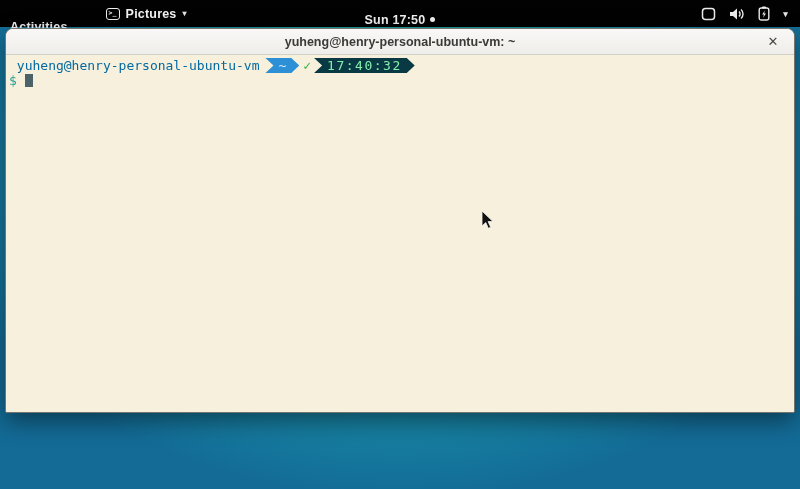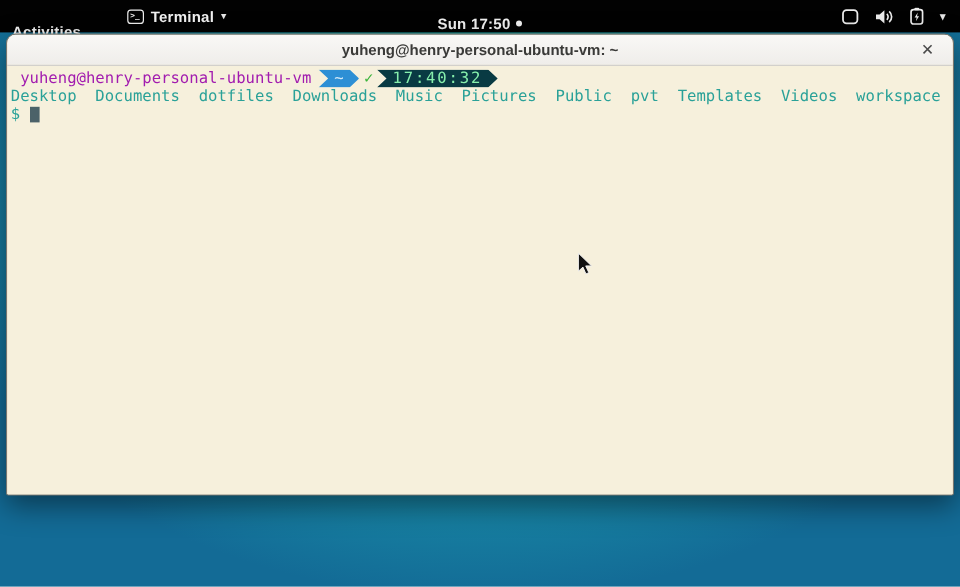--- a/index.html
+++ b/index.html
@@ -65,21 +65,21 @@
     background: none; border: none; font-size: 13px; color: #4a4a4a;
     cursor: pointer; line-height: 26px; text-align: center; padding: 0;
   }
 
   .term {
     flex: 1; background: #f6f0dc; padding: 3px 2px 0 3px;
     font-family: "DejaVu Sans Mono", monospace; font-size: 13px;
     color: #657b83; cursor: text;
   }
   .trow { white-space: pre; height: 15px; line-height: 15px; }
-  .u-user { color: #a21caf; }
+  .u-user { color: #0369a1; }
   .seg {
     display: inline-block; vertical-align: top; height: 15px; line-height: 15px;
     padding: 0 13px; margin-left: 6px;
     clip-path: polygon(0 0, 8px 50%, 0 100%, calc(100% - 8px) 100%, 100% 50%, calc(100% - 8px) 0);
   }
   .seg-blue { background: #2d8fd5; color: #d2e9f8; }
   .seg-dark { background: #093a43; color: #86efac; letter-spacing: 1.5px; margin-left: 3px; }
   .check { color: #3bb43b; font-weight: 700; margin-left: 4px; }
   .c-prompt { color: #2aa198; }
   .c-cmd { color: #859900; }
@@ -93,21 +93,21 @@
 </style>
 </head>
 <body>
 
 <div class="desktop">
 
   <div class="topbar">
     <div class="tb-activities">Activities</div>
     <div class="tb-appmenu">
       <span class="term-ico">&gt;_</span>
-      <span>Terminal</span>
+      <span>Pictures</span>
       <span class="tb-caret">▾</span>
     </div>
     <div class="tb-clock">
       <div class="tb-clock-inner">
         <span>Sun 17:50</span>
         <span class="notif-dot"></span>
       </div>
     </div>
     <div class="tb-right">
       <span>
@@ -136,21 +136,20 @@
   <div class="window">
     <div class="titlebar">
       <span class="title">yuheng@henry-personal-ubuntu-vm: ~</span>
       <button class="close-btn">✕</button>
     </div>
     <div class="term">
 
       <div class="trow"><span class="u-user"> yuheng@henry-personal-ubuntu-vm</span><span class="seg seg-blue">~</span><span class="check">✓</span><span class="seg seg-dark">17:40:32</span></div>
 
 
-      <div class="trow"><span class="c-dir">Desktop  Documents  dotfiles  Downloads  Music  Pictures  Public  pvt  Templates  Videos  workspace</span></div>
 
 
       <div class="trow"><span class="c-prompt">$</span><span> </span><span class="cursor-block"></span></div>
 
     </div>
   </div>
 
   <svg class="mouse-cursor" width="14" height="20" viewBox="0 0 14 20">
     <polygon points="1,1 1,16 4.8,12.6 7.3,18.3 9.7,17.2 7.1,11.6 12,11.6" fill="#111" stroke="#f5f5f5" stroke-width="0.8"></polygon>
   </svg>

